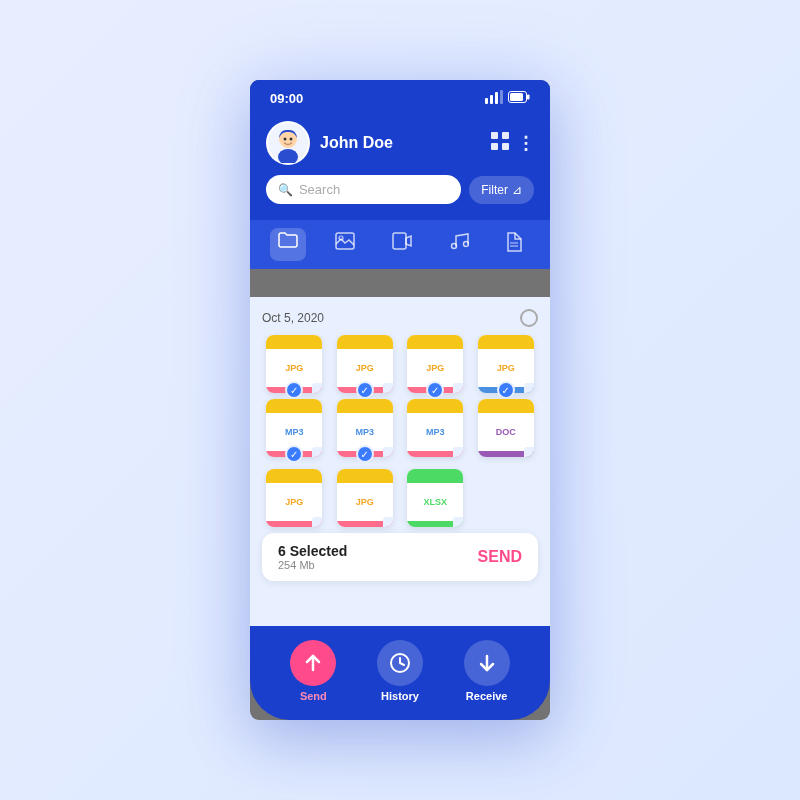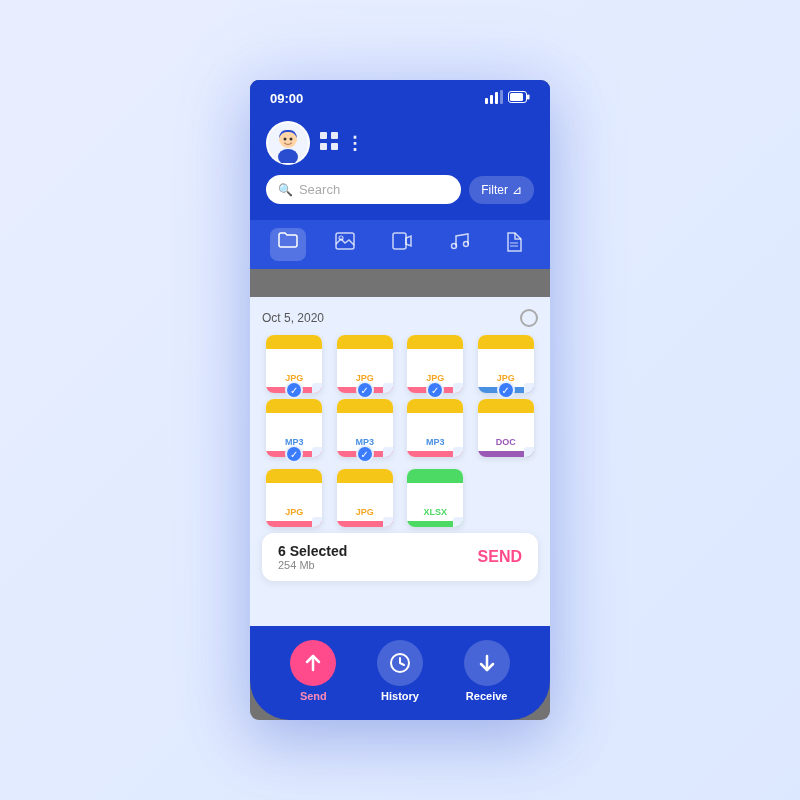--- a/index.html
+++ b/index.html
@@ -190,21 +190,21 @@
       height: 14px;
       width: 100%;
     }
     .file-bottom-strip {
       height: 6px;
       width: 100%;
       margin-top: auto;
     }
     .file-label {
       position: absolute;
-      bottom: 10px;
+      bottom: 20px;
       left: 0;
       right: 0;
       text-align: center;
       font-size: 9px;
       font-weight: 700;
     }
     .file-corner {
       position: absolute;
       bottom: 0;
       right: 0;
@@ -337,20 +337,21 @@
           <path d="M11 15 Q12 6 20 7 Q28 6 29 15 Q26 8 20 9 Q14 8 11 15Z" fill="#2a4dd0"></path>
 
           <circle cx="17" cy="16" r="1.5" fill="#333"></circle>
           <circle cx="23" cy="16" r="1.5" fill="#333"></circle>
 
           <path d="M16.5 20 Q20 23 23.5 20" stroke="#c0856a" stroke-width="1.2" fill="none" stroke-linecap="round"></path>
 
           <ellipse cx="20" cy="34" rx="10" ry="8" fill="#2a4dd0"></ellipse>
         </svg>
       </div>
+      <span class="user-name">John Doe</span>
       <div class="header-actions">
         <span class="grid-icon">
           <svg width="18" height="18" viewBox="0 0 18 18" fill="none">
             <rect x="0" y="0" width="7" height="7" rx="1" fill="white"></rect>
             <rect x="11" y="0" width="7" height="7" rx="1" fill="white"></rect>
             <rect x="0" y="11" width="7" height="7" rx="1" fill="white"></rect>
             <rect x="11" y="11" width="7" height="7" rx="1" fill="white"></rect>
           </svg>
         </span>
         <span class="dots-icon" style="color:white; font-size:18px; font-weight:900; letter-spacing:-1px;">⋮</span>

